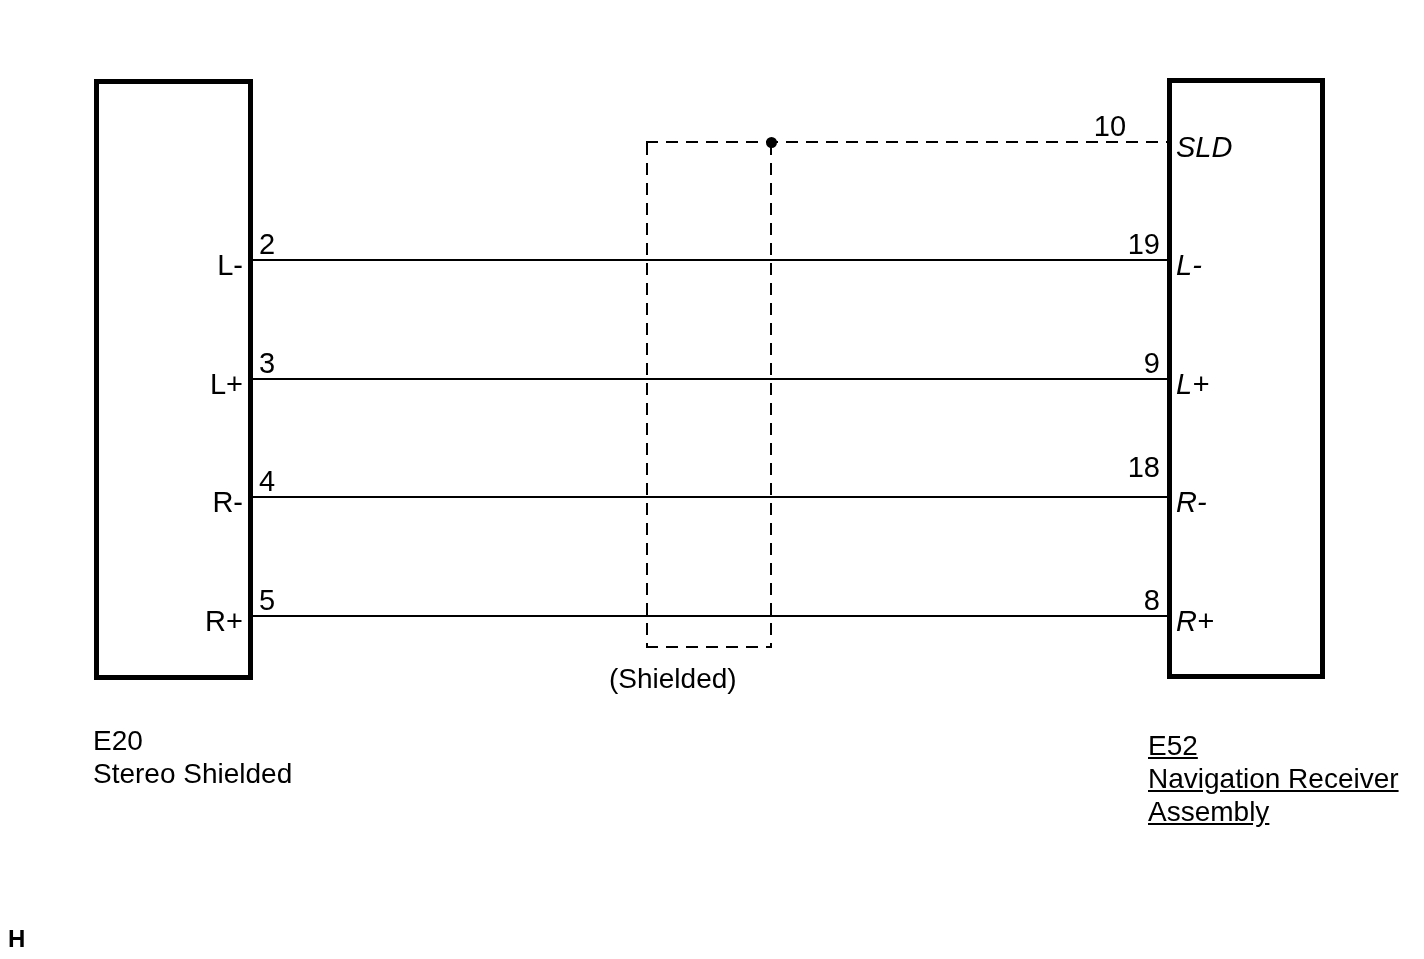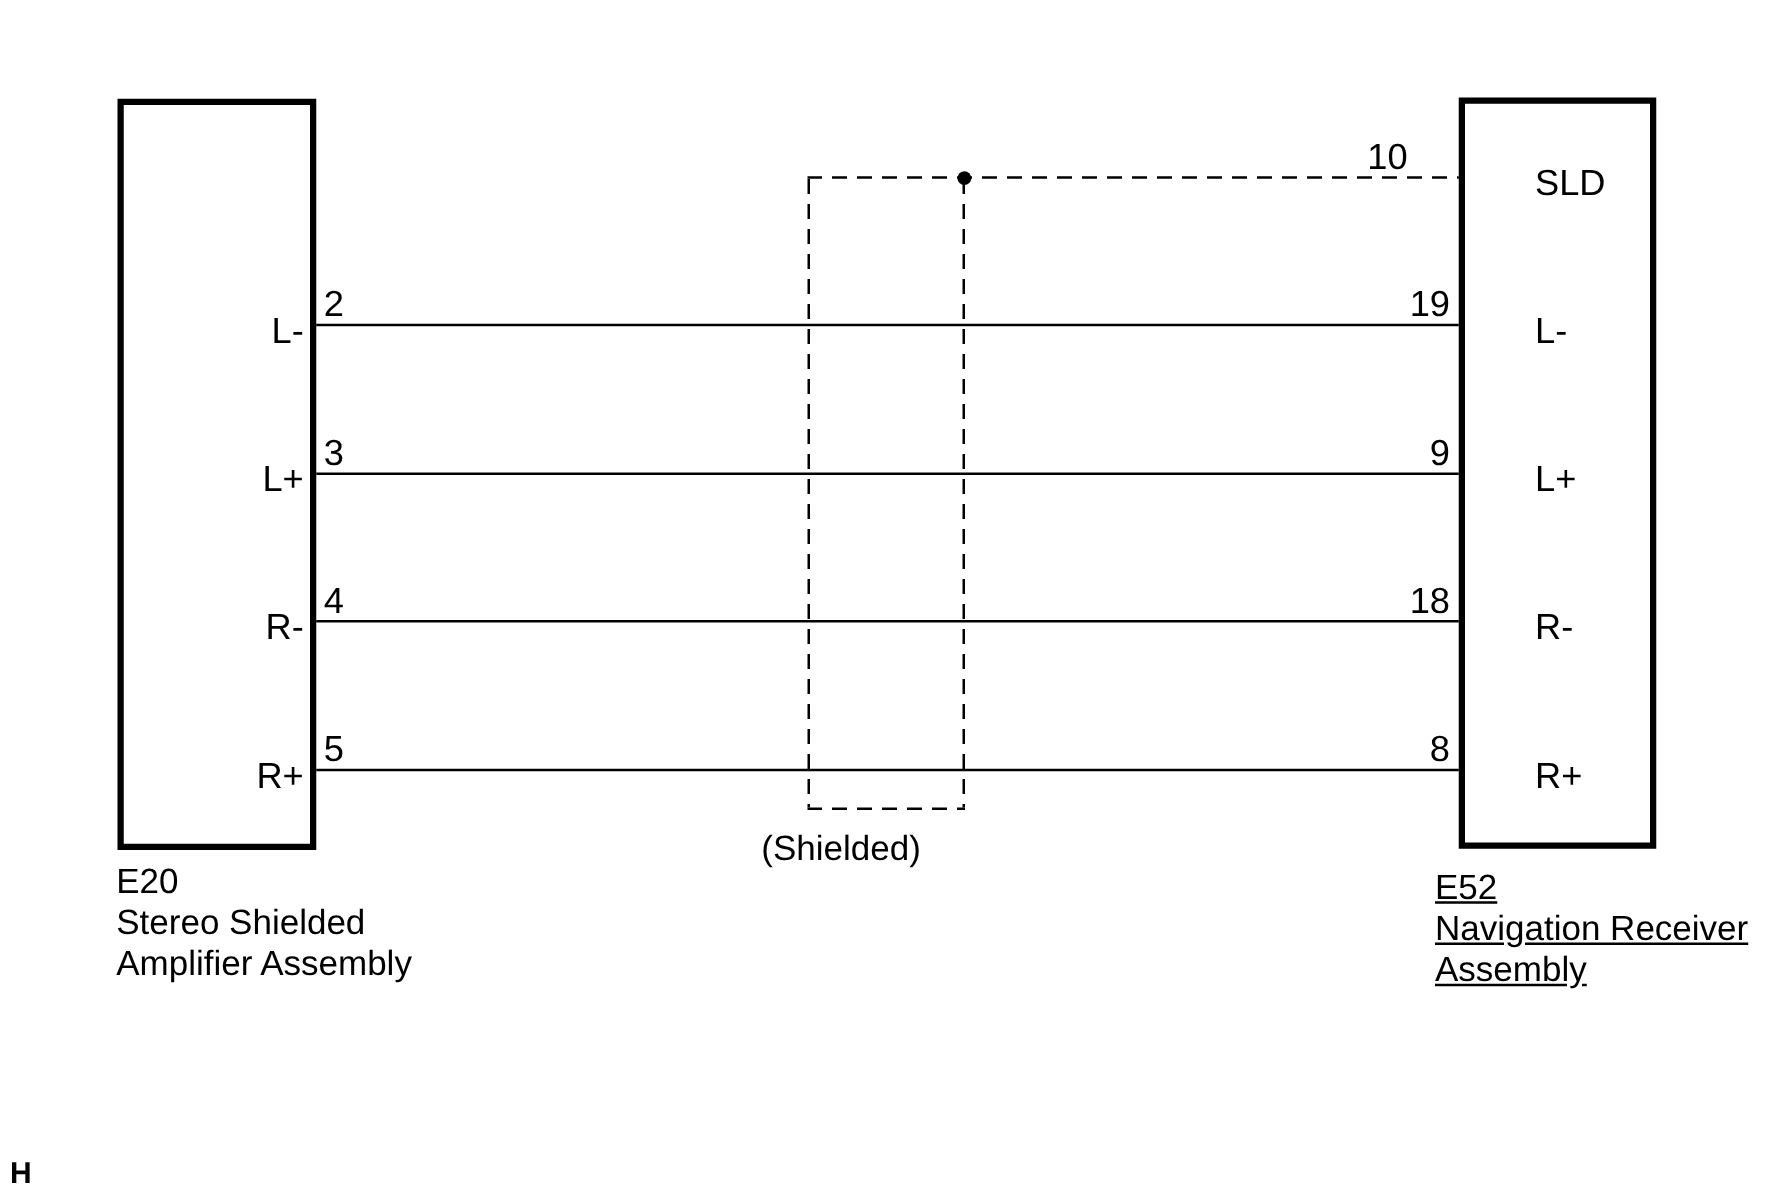--- a/index.html
+++ b/index.html
@@ -60,28 +60,29 @@
   
   .pin-num, .pin-label {
     position: absolute;
     font-size: 29px;
     line-height: 32px;
     white-space: nowrap;
   }
   .pin-num-left   { left: 259px; }
   .pin-label-left { left: 100px; width: 143px; text-align: right; }
   .pin-num-right  { left: 1060px; width: 100px; text-align: right; }
-  .pin-label-right{ left: 1228px; }
+  .pin-label-right{ left: 1176px; font-style: italic; }
 
   
   .caption {
     position: absolute;
     font-size: 28px;
     line-height: 33px;
     white-space: nowrap;
+    margin-top: 36px;
   }
   #left-caption  { left: 93px;  top: 688px; }
   #right-caption { left: 1148px; top: 693px; text-decoration: underline; }
 
   #shield-caption {
     position: absolute;
     left: 609px;
     top: 662px;
     width: 200px;
     text-align: left;
@@ -126,32 +127,31 @@
   <div class="pin-label pin-label-left" style="top:249px;">L-</div>
   <div class="pin-label pin-label-left" style="top:368px;">L+</div>
   <div class="pin-label pin-label-left" style="top:486px;">R-</div>
   <div class="pin-label pin-label-left" style="top:605px;">R+</div>
 
   <div class="pin-num pin-num-right" style="top:110px;text-align:center;">10</div>
   <div class="pin-label pin-label-right" style="top:131px;">SLD</div>
 
   <div class="pin-num pin-num-right" style="top:228px;">19</div>
   <div class="pin-num pin-num-right" style="top:347px;">9</div>
-  <div class="pin-num pin-num-right" style="top:465px;">18</div>
+  <div class="pin-num pin-num-right" style="top:451px;">18</div>
   <div class="pin-num pin-num-right" style="top:584px;">8</div>
 
   <div class="pin-label pin-label-right" style="top:249px;">L-</div>
   <div class="pin-label pin-label-right" style="top:368px;">L+</div>
   <div class="pin-label pin-label-right" style="top:486px;">R-</div>
   <div class="pin-label pin-label-right" style="top:605px;">R+</div>
 
   <div id="left-caption" class="caption">
     <div>E20</div>
     <div>Stereo Shielded</div>
-    <div>Amplifier Assembly</div>
   </div>
 
   <div id="right-caption" class="caption">
     <div>E52</div>
     <div>Navigation Receiver</div>
     <div>Assembly</div>
   </div>
 
   <div id="shield-caption">(Shielded)</div>
 

